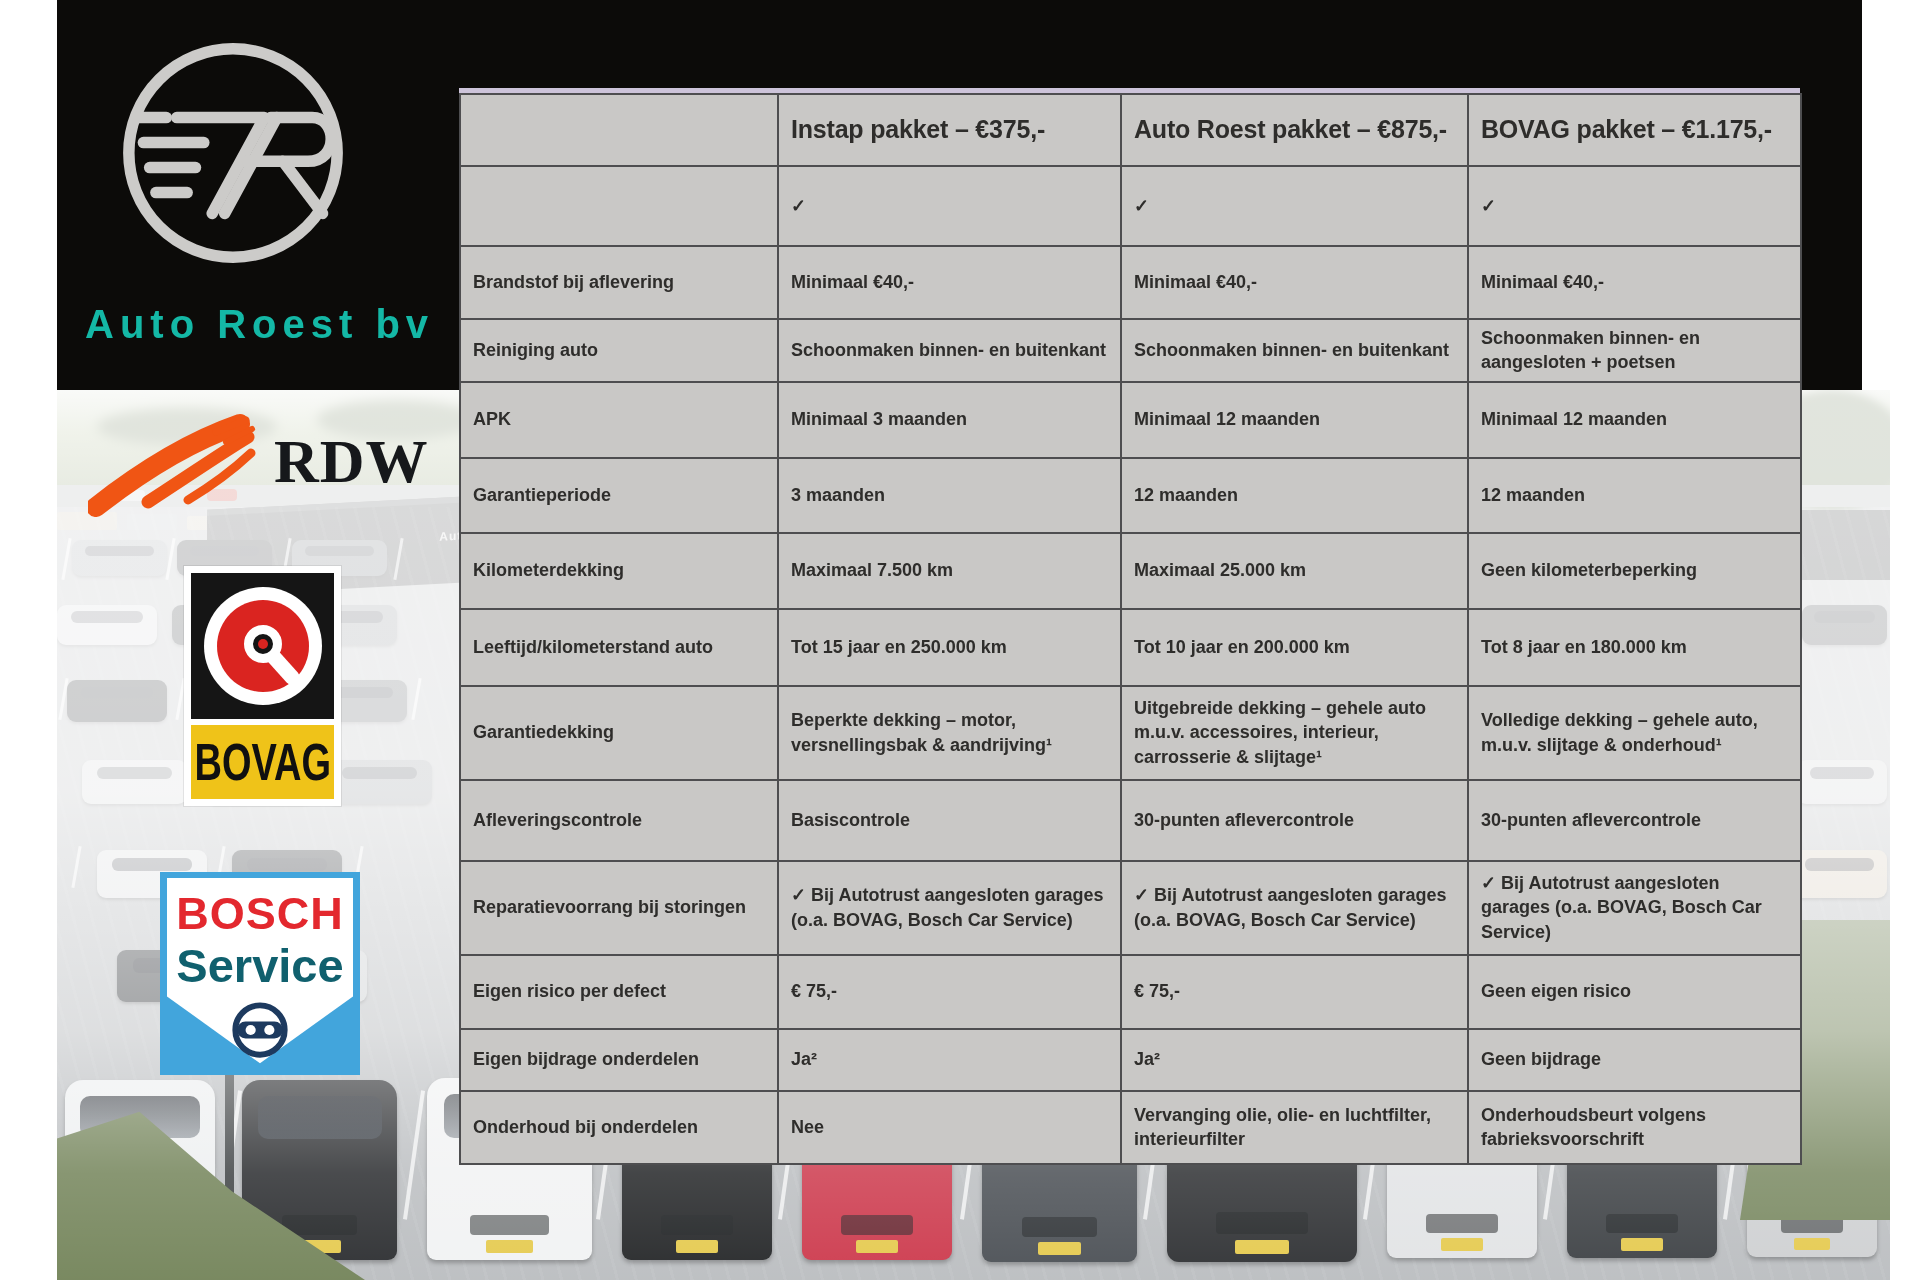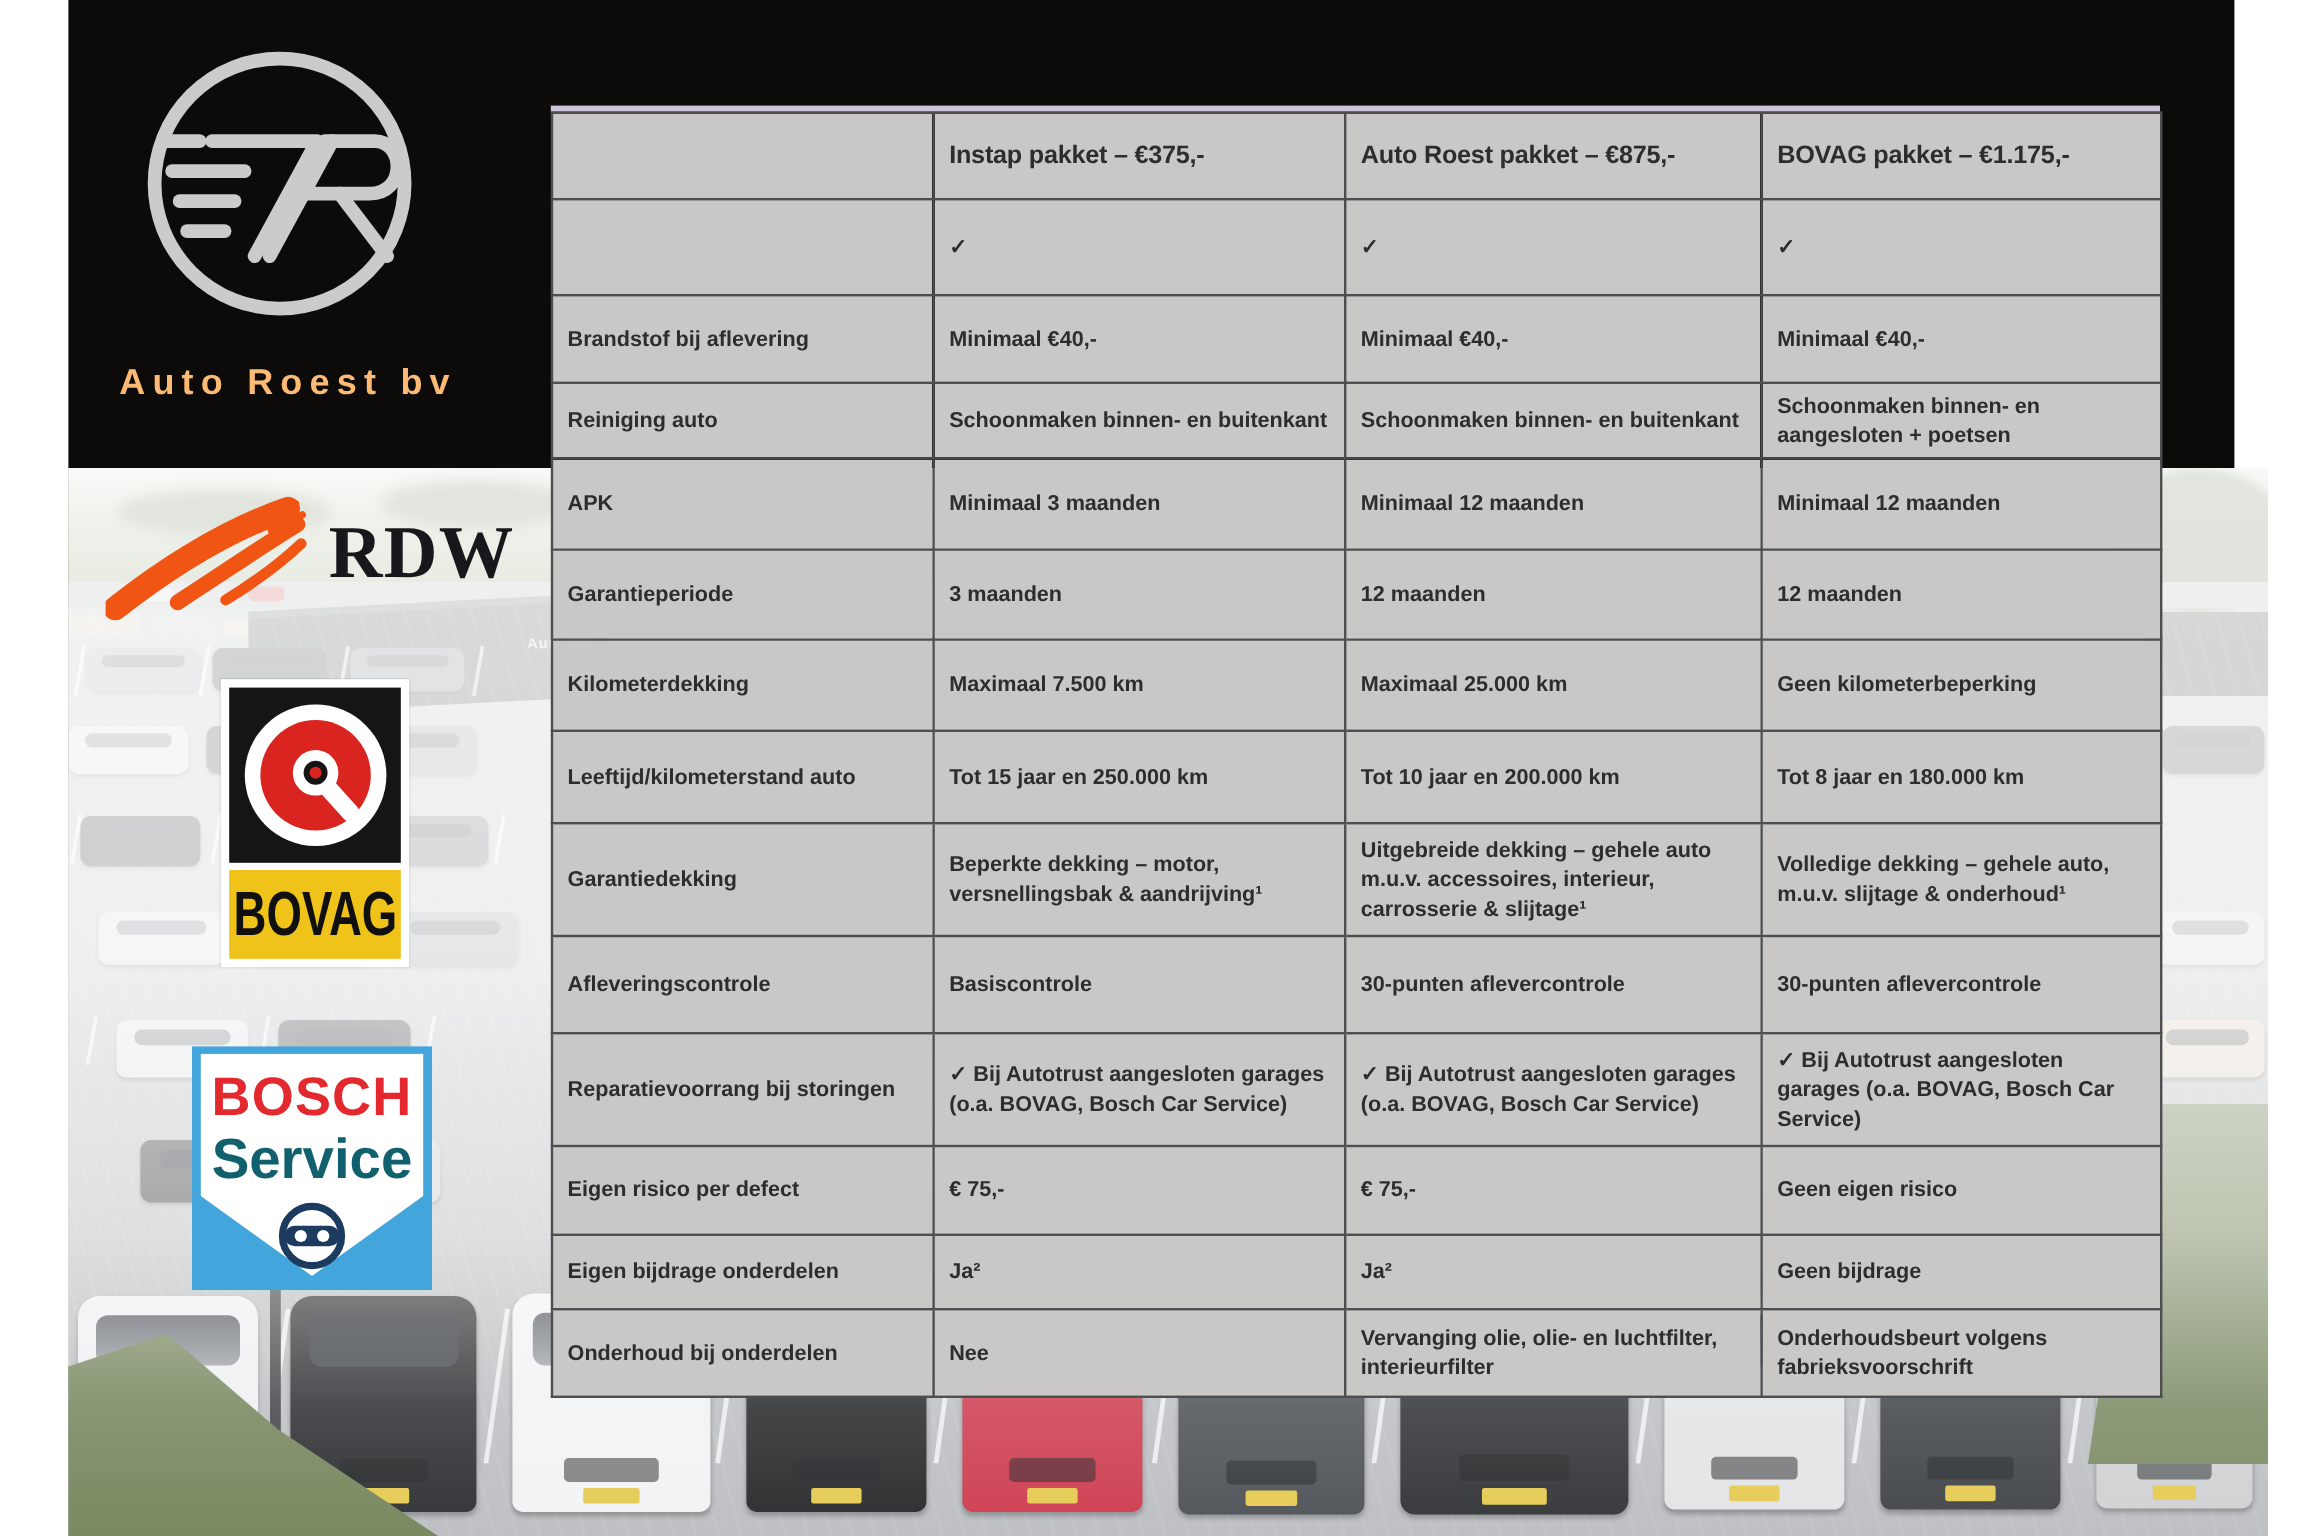--- a/index.html
+++ b/index.html
@@ -46,32 +46,32 @@
     clip-path:polygon(30% 0,100% 0,100% 100%,0 100%);}
   .fade{position:absolute;inset:0;
     background:linear-gradient(180deg,rgba(255,255,255,.82) 0%,rgba(255,255,255,.78) 45%,
       rgba(255,255,255,.55) 72%,rgba(255,255,255,.22) 88%,rgba(255,255,255,.12) 100%);}
 
   
   .brand-panel{position:absolute;left:57px;top:0;width:1805px;height:390px;
     background:#0c0b09;z-index:2;}
   .monogram{position:absolute;left:51px;top:28px;}
   .brand-name{position:absolute;left:28px;top:302px;width:310px;text-align:center;
-    color:#fdba74;font-size:30px;font-weight:bold;letter-spacing:6px;white-space:nowrap;}
+    color:#14b8a6;font-size:40px;font-weight:bold;letter-spacing:6px;white-space:nowrap;}
 
   
   .pkg-table{position:absolute;left:459px;top:88px;width:1341px;z-index:3;
     border-top:5px solid #cdc4da;}
   .pkg-table table{border-collapse:collapse;table-layout:fixed;width:1341px;}
   .pkg-table td{
     background:#c9c8c6;border:2px solid #4e4e50;
     color:#2e2d2b;font-weight:bold;font-size:18px;line-height:1.35;
     padding:6px 10px 6px 12px;vertical-align:middle;overflow:hidden;
   }
-  .pkg-table tr.hdr td{font-size:21px;letter-spacing:-0.2px;}
+  .pkg-table tr.hdr td{font-size:25px;letter-spacing:-0.2px;}
 
   
   .rdw{position:absolute;left:88px;top:412px;width:320px;height:108px;z-index:4;}
   .rdw .word{position:absolute;left:186px;top:14px;font-family:"Liberation Serif", serif;
     font-weight:bold;font-size:62px;color:#16181b;letter-spacing:1px;}
 
   .bovag{position:absolute;left:184px;top:566px;width:157px;height:240px;background:#fff;
     z-index:4;box-shadow:0 0 0 1px rgba(0,0,0,.08);}
   .bovag .top{position:absolute;left:7px;top:7px;right:7px;height:146px;background:#151515;}
   .bovag .donut{position:absolute;left:50%;top:50%;width:118px;height:118px;margin:-59px 0 0 -59px;

